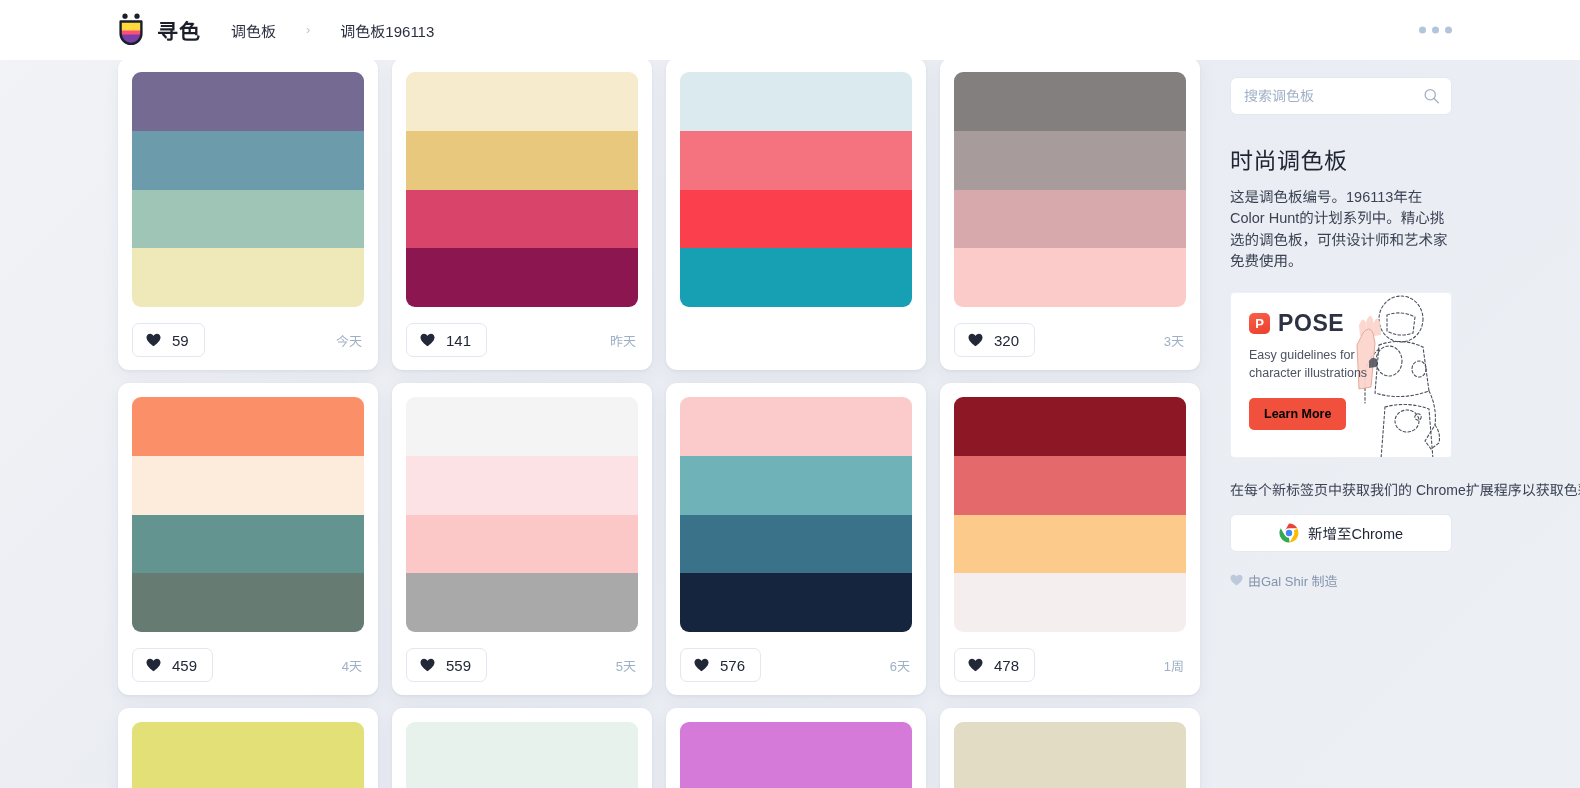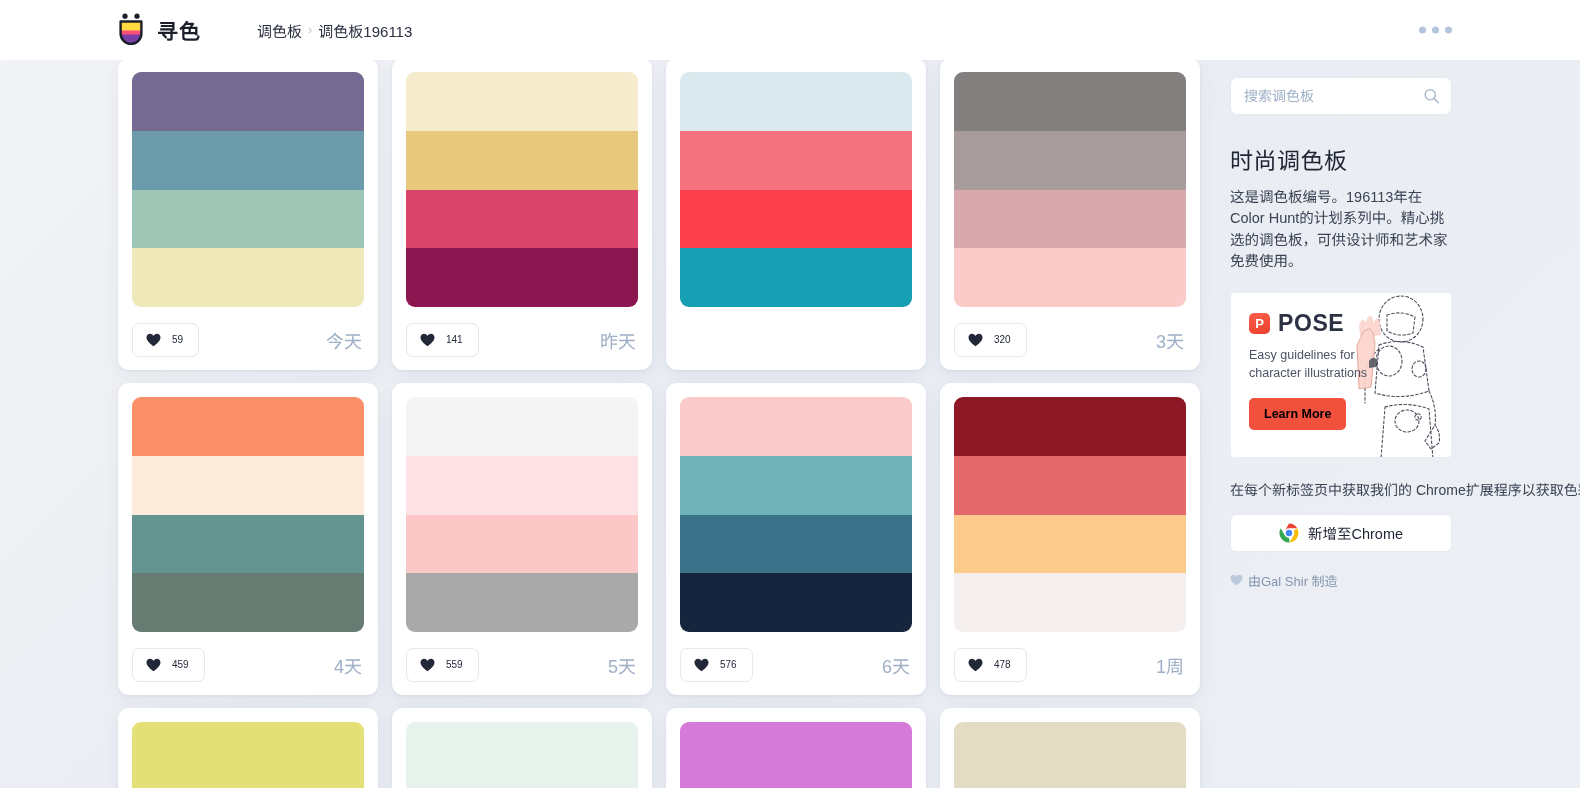--- a/index.html
+++ b/index.html
@@ -30,22 +30,22 @@
   .brand {
     display: flex; align-items: center; gap: 11px;
     margin-left: 116px;
   }
   .logo-mark { width: 30px; height: 34px; display: block; }
   .brand-name {
     font-size: 21px; font-weight: 700; color: #1b1f2a;
     letter-spacing: 1px;
   }
   .crumbs {
-    display: flex; align-items: center; gap: 6px;
-    margin-left: 56px;
+    display: flex; align-items: center; gap: 30px;
+    margin-left: 30px;
     font-size: 15px; color: #2b3040; text-align: center;
   }
   .crumb { color: #2b3040; }
   .crumb-sep {
     color: #b9c4d6; font-size: 13px; line-height: 1;
     transform: translateY(-1px);
   }
   .crumb-current { color: #2b3040; }
   .kebab {
     position: absolute; right: 128px; top: 50%;
@@ -105,25 +105,25 @@
     border-radius: 7px;
     padding: 6px 15px 6px 13px;
     background: #fff;
     cursor: pointer;
     height: 34px;
   }
   .heart {
     width: 15px; height: 14px; display: block; flex: none;
   }
   .like-count {
-    font-size: 10px; color: #222838; font-weight: 400;
+    font-size: 15px; color: #222838; font-weight: 400;
     line-height: 1;
   }
   .age {
-    font-size: 18px; color: #9fb0c6;
+    font-size: 13px; color: #9fb0c6;
     padding-right: 2px;
   }
 
   
   .bottom-fade {
     position: absolute; left: 0; bottom: 0;
     width: 1580px; height: 12px;
     background: linear-gradient(to bottom, rgba(238,240,245,0), rgba(238,240,245,.0));
     pointer-events: none;
   }

